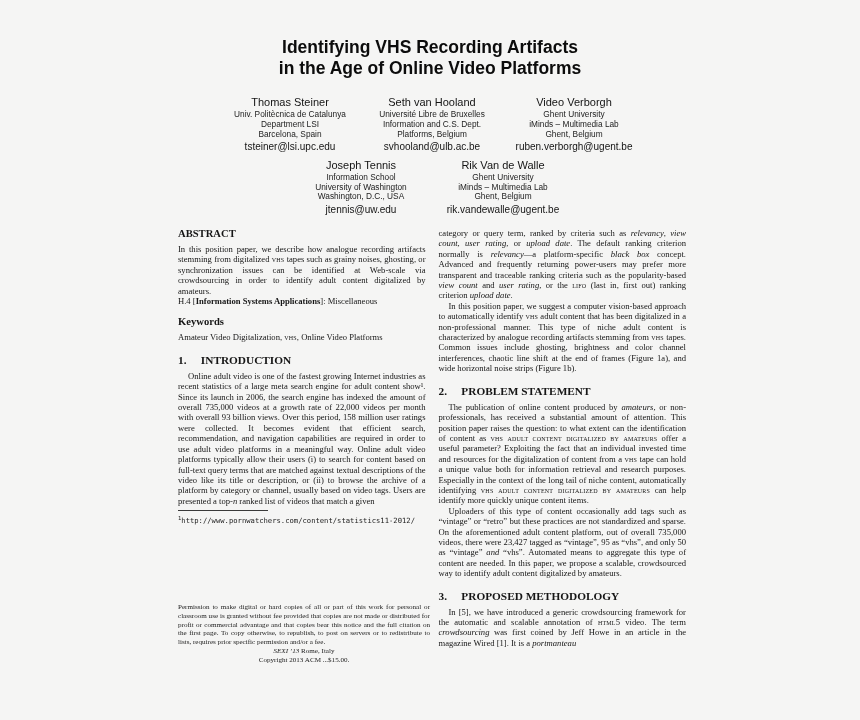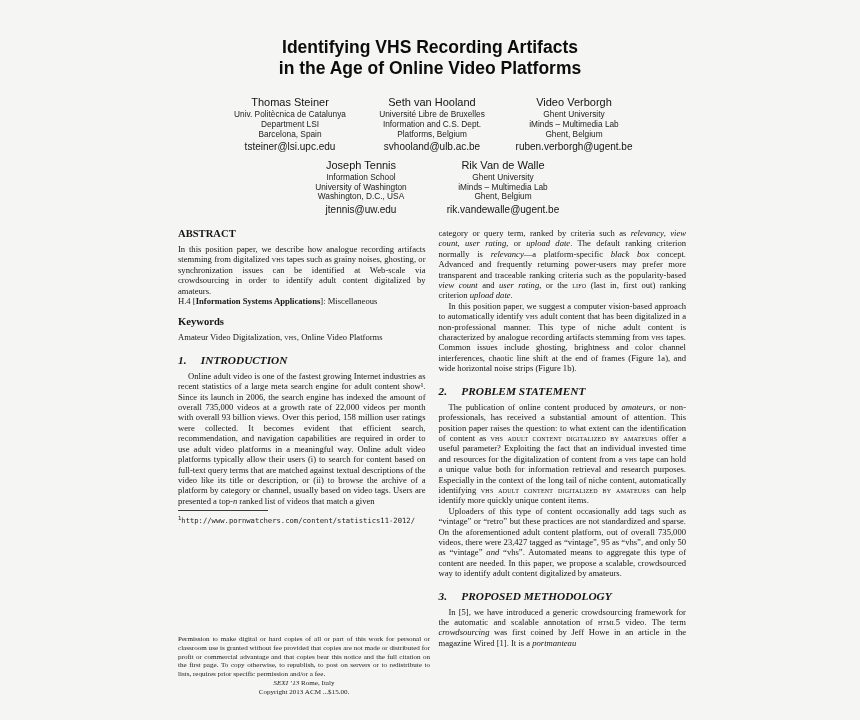--- a/index.html
+++ b/index.html
@@ -56,21 +56,20 @@
     margin: 10px 0 4px 0;
     text-align: left;
   }
   .h-run.first { margin-top: 0; }
   .h-sec {
     font-weight: 700;
     font-size: 11.3px;
     line-height: 13px;
     margin: 11px 0 4px 0;
     text-align: left;
-    font-style: italic;
   }
   .h-sec .num { display: inline-block; min-width: 20px; }
   .para { margin: 0; }
   .para.indent { text-indent: 10px; }
   .sc { font-variant: small-caps; letter-spacing: 0.2px; font-family: Liberation Serif, serif; }
   
   .footnote-rule {
     width: 90px; height: 0;
     border-top: 1px solid #3a3a3a;
     margin: 4px 0 3px 0;
@@ -86,21 +85,20 @@
   .footnote sup { font-size: 5.5px; }
   
   .permission {
     position: absolute;
     top: 603px; left: 178px; width: 252px;
     font-family: "Liberation Serif", serif;
     font-size: 7.1px;
     line-height: 8.8px;
     text-align: justify;
     color: #1c1c1c;
-    margin-top: 32px;
   }
   .permission .line { text-align: center; }
 </style>
 </head>
 <body>
 
 <div class="page">
 
   <div class="title-block">
     <div>Identifying VHS Recording Artifacts</div>

